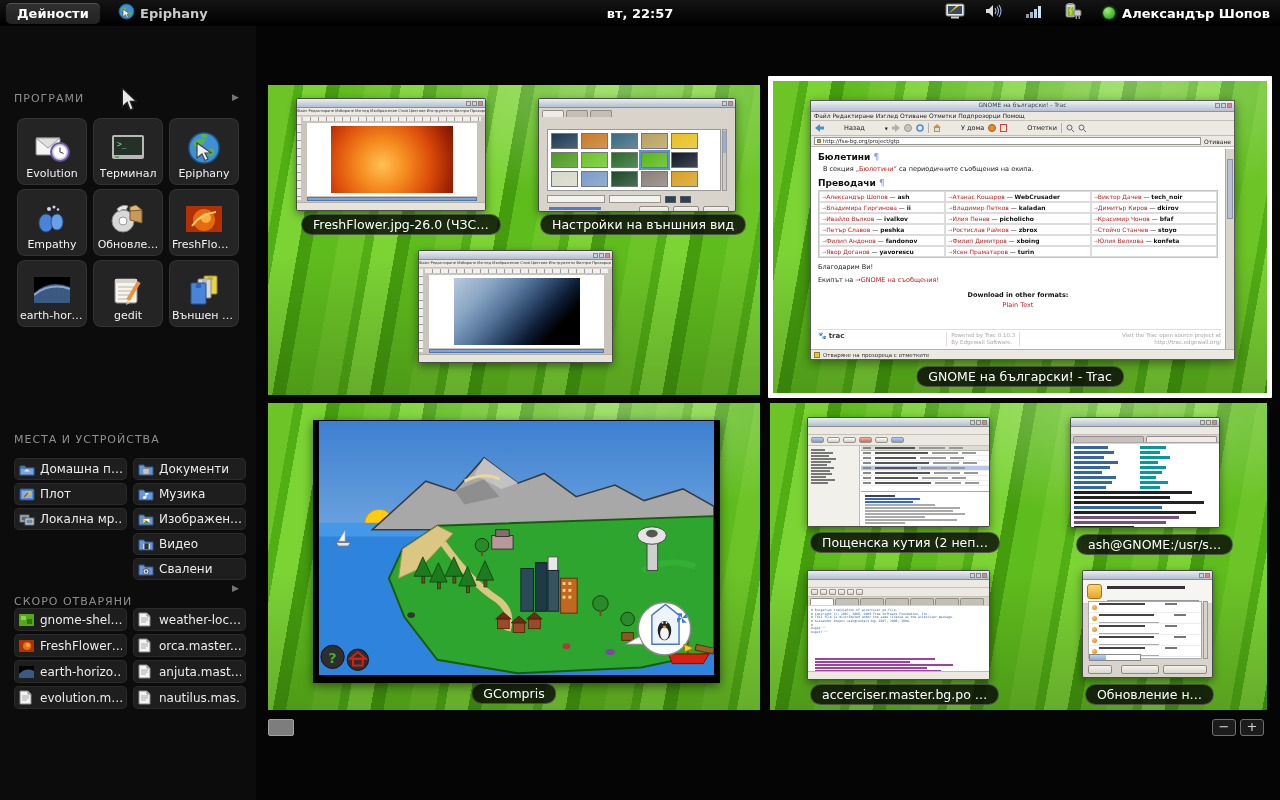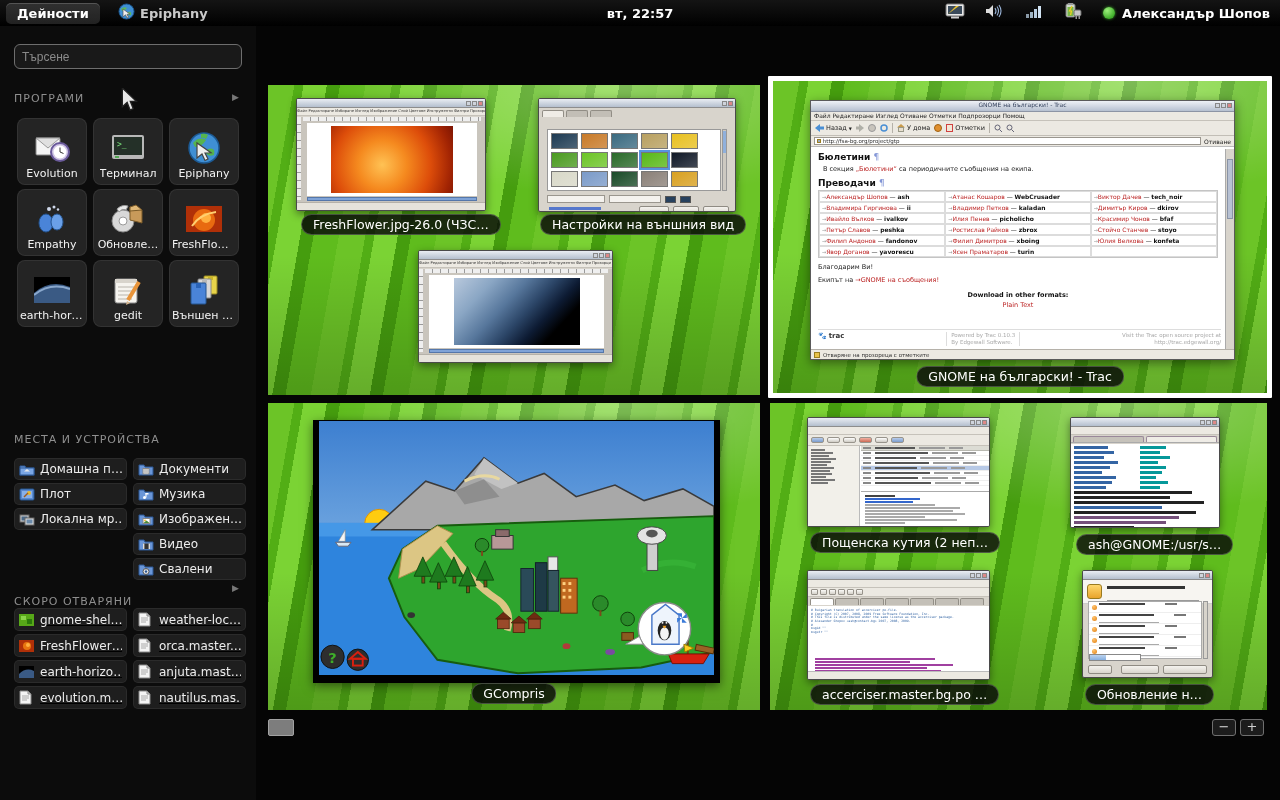--- a/index.html
+++ b/index.html
@@ -34,21 +34,21 @@
   #hdr-recent { top:569px; } #arrow-recent { top:557px; }
 
   #apps-grid { position:absolute; left:14px; top:90px; width:234px; display:flex; flex-wrap:wrap; }
   .app-tile { width:70px; height:67px; margin:2px 3px; background:#242424; border:1px solid rgba(255,255,255,0.07);
               border-radius:8px; display:flex; flex-direction:column; align-items:center; justify-content:flex-end;
               padding-bottom:4px; cursor:pointer; }
   .app-icon { width:40px; height:38px; display:flex; align-items:center; justify-content:center; }
   .app-label { color:#f2f2f2; font-size:11px; max-width:64px; white-space:nowrap; overflow:hidden; text-overflow:ellipsis; }
 
   .pill-cols { position:absolute; display:flex; gap:6px; }
-  #places-cols { left:14px; top:432px; } #recent-cols { left:14px; top:582px;text-decoration:underline; }
+  #places-cols { left:14px; top:432px; } #recent-cols { left:14px; top:582px; }
   .pill-col { display:flex; flex-direction:column; gap:3px; width:113px; }
   .side-pill { height:22px; background:#1e1e1e; border:1px solid rgba(255,255,255,0.06); border-radius:5px;
                display:flex; align-items:center; gap:5px; padding:0 4px; cursor:pointer; }
   #recent-cols .side-pill { height:23px; }
   .pill-label { color:#ececec; font-size:12px; white-space:nowrap; overflow:hidden; }
   .pill-ico { width:16px; height:14px; flex:none; display:flex; align-items:center; }
 
   
   .wallpaper { background:
       radial-gradient(130% 80% at 72% 0%, rgba(255,255,255,0.30), rgba(255,255,255,0) 45%),
@@ -162,21 +162,21 @@
 
   
   #trac-win { position:absolute; left:37px; top:19px; width:425px; height:260px; background:#fff;
               border:1px solid #5a5a5a; box-shadow:0 3px 10px rgba(0,0,0,0.45); overflow:hidden; cursor:pointer; }
   #trac-title { height:11px; background:linear-gradient(#eef1f6,#b6c0d0); border-bottom:1px solid #8d95a5; position:relative;
                 text-align:center; font-size:6px; color:#33415c; overflow:hidden; }
   #trac-menu { height:9px; background:#ece9e2; border-bottom:1px solid #c6c2ba; font-size:6px; color:#222;
                overflow:hidden; white-space:nowrap; padding-left:3px; }
   #trac-toolbar { height:15px; background:#ece9e2; border-bottom:1px solid #c2beb6; display:flex; align-items:center;
                   gap:4px; padding:0 4px; font-size:6.5px; color:#222; }
-  .tt-btn { display:flex; align-items:center; gap:2px; }
+  .tt-btn { display:flex; align-items:center; gap:20px; }
   .tt-sep { width:1px; height:10px; background:#b5b1a9; }
   #trac-urlrow { height:11px; background:#ece9e2; border-bottom:1px solid #bbb; display:flex; align-items:center; gap:3px; padding:0 3px; }
   #trac-urlfield { flex:1; height:8px; background:#fff; border:1px solid #9a968e; font-size:5.5px; color:#333;
                    display:flex; align-items:center; padding-left:2px; overflow:hidden; white-space:nowrap; }
   #trac-go { font-size:6px; color:#222; }
   #trac-content { position:absolute; left:0; right:9px; top:48px; bottom:10px; background:#fff; padding:3px 7px; overflow:hidden; }
   #trac-scroll { position:absolute; right:0; top:48px; bottom:10px; width:9px; background:#d8d4cc; border-left:1px solid #aaa; }
   #trac-scroll .thumb { margin:10px 1px 0; height:60px; background:#b7c1d3; border:1px solid #8a94a6; }
   .trac-h { font-size:9px; font-weight:bold; color:#111; }
   .pilcrow { color:#8295d6; font-weight:normal; }
@@ -258,21 +258,20 @@
       </svg>
     </span>
     <span id="user-area">
       <span id="presence-dot"></span>
       <span id="user-name">Александър Шопов</span>
     </span>
   </div>
 </div>
 
 <div id="sidebar">
-  <input id="search-box" placeholder="Търсене" style="">
   <div class="side-header" id="hdr-programs">ПРОГРАМИ</div>
   <div class="side-arrow" id="arrow-programs">▶</div>
   <div id="apps-grid">
       <div class="app-tile">
         <div class="app-icon">
           <svg width="36" height="32" viewBox="0 0 36 32">
             <rect x="2" y="6" width="24" height="17" rx="1" fill="#f4f4f4" stroke="#888"></rect>
             <polygon points="2,6 14,16 26,6" fill="#e0e0e0" stroke="#999"></polygon>
             <circle cx="26" cy="20" r="9" fill="#cfc4e4" stroke="#6a5a9a" stroke-width="2"></circle>
             <circle cx="26" cy="20" r="6.5" fill="#fff"></circle>

